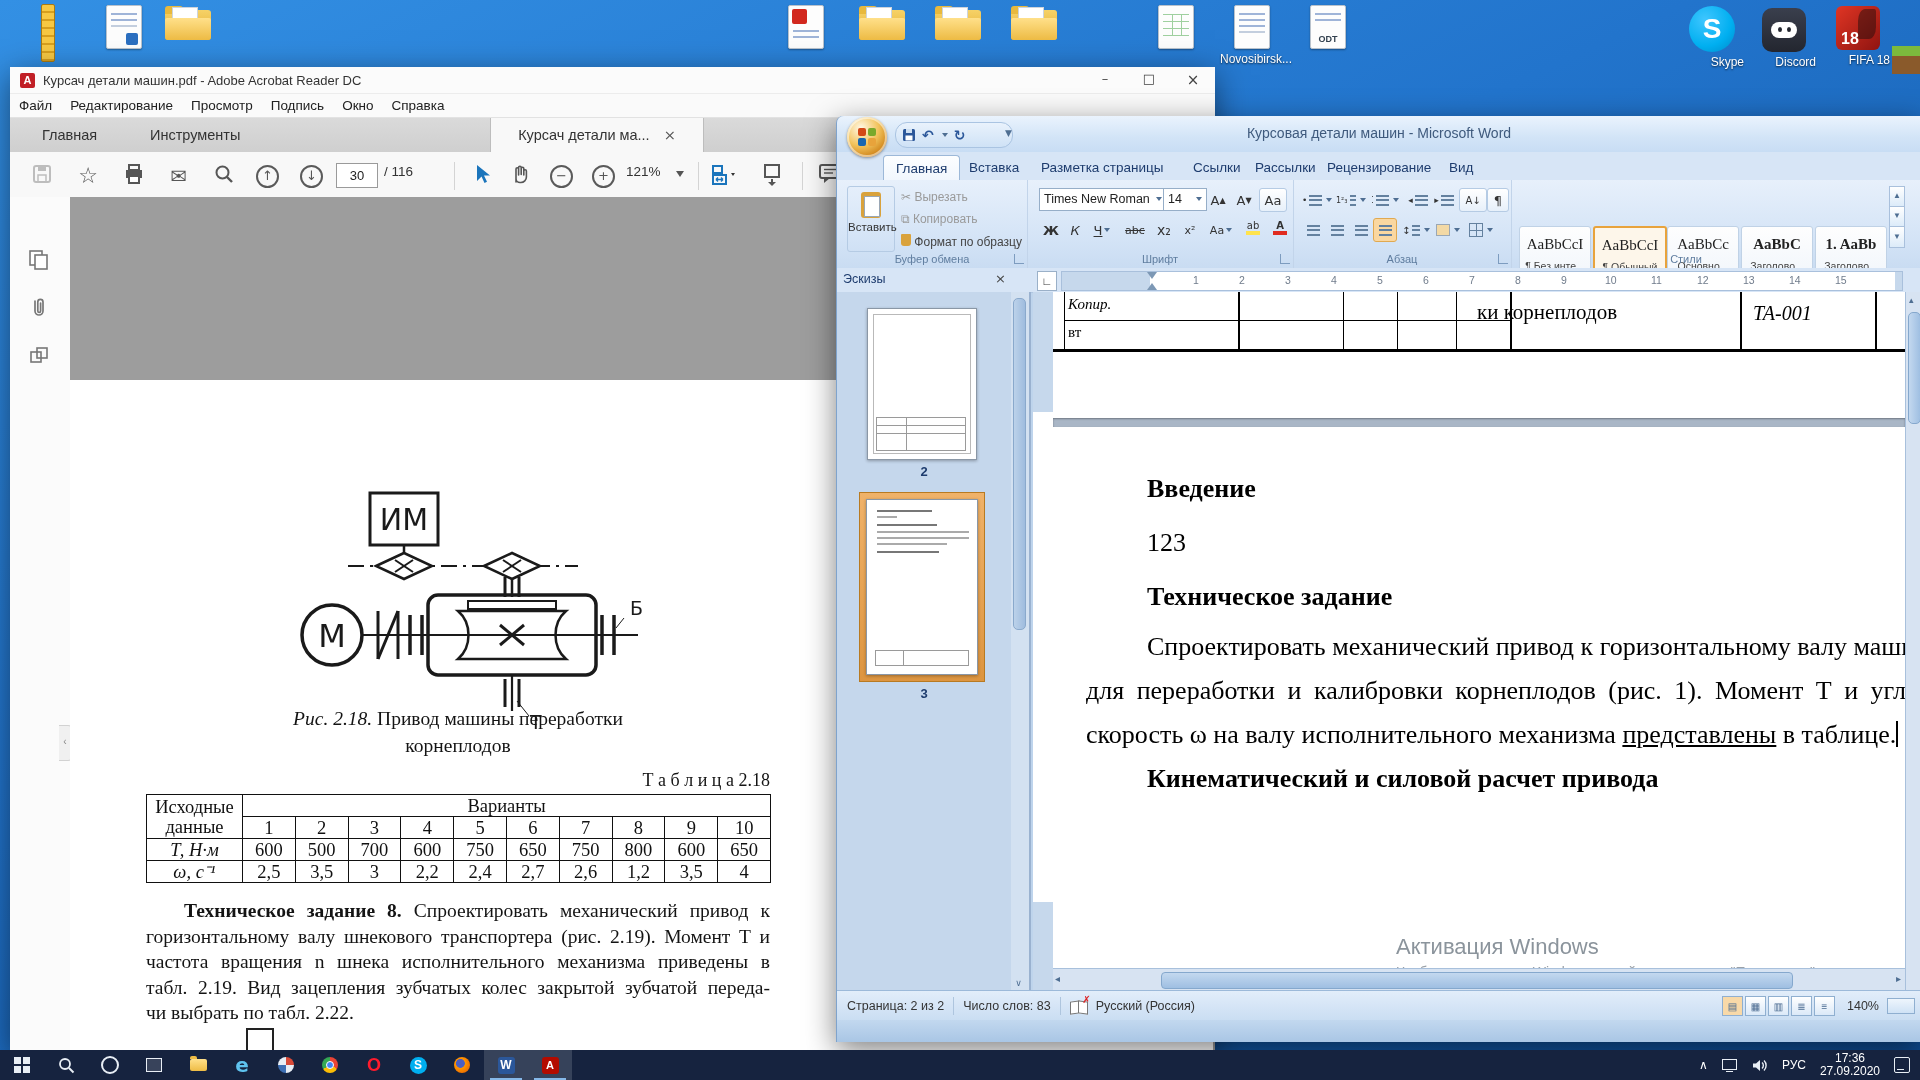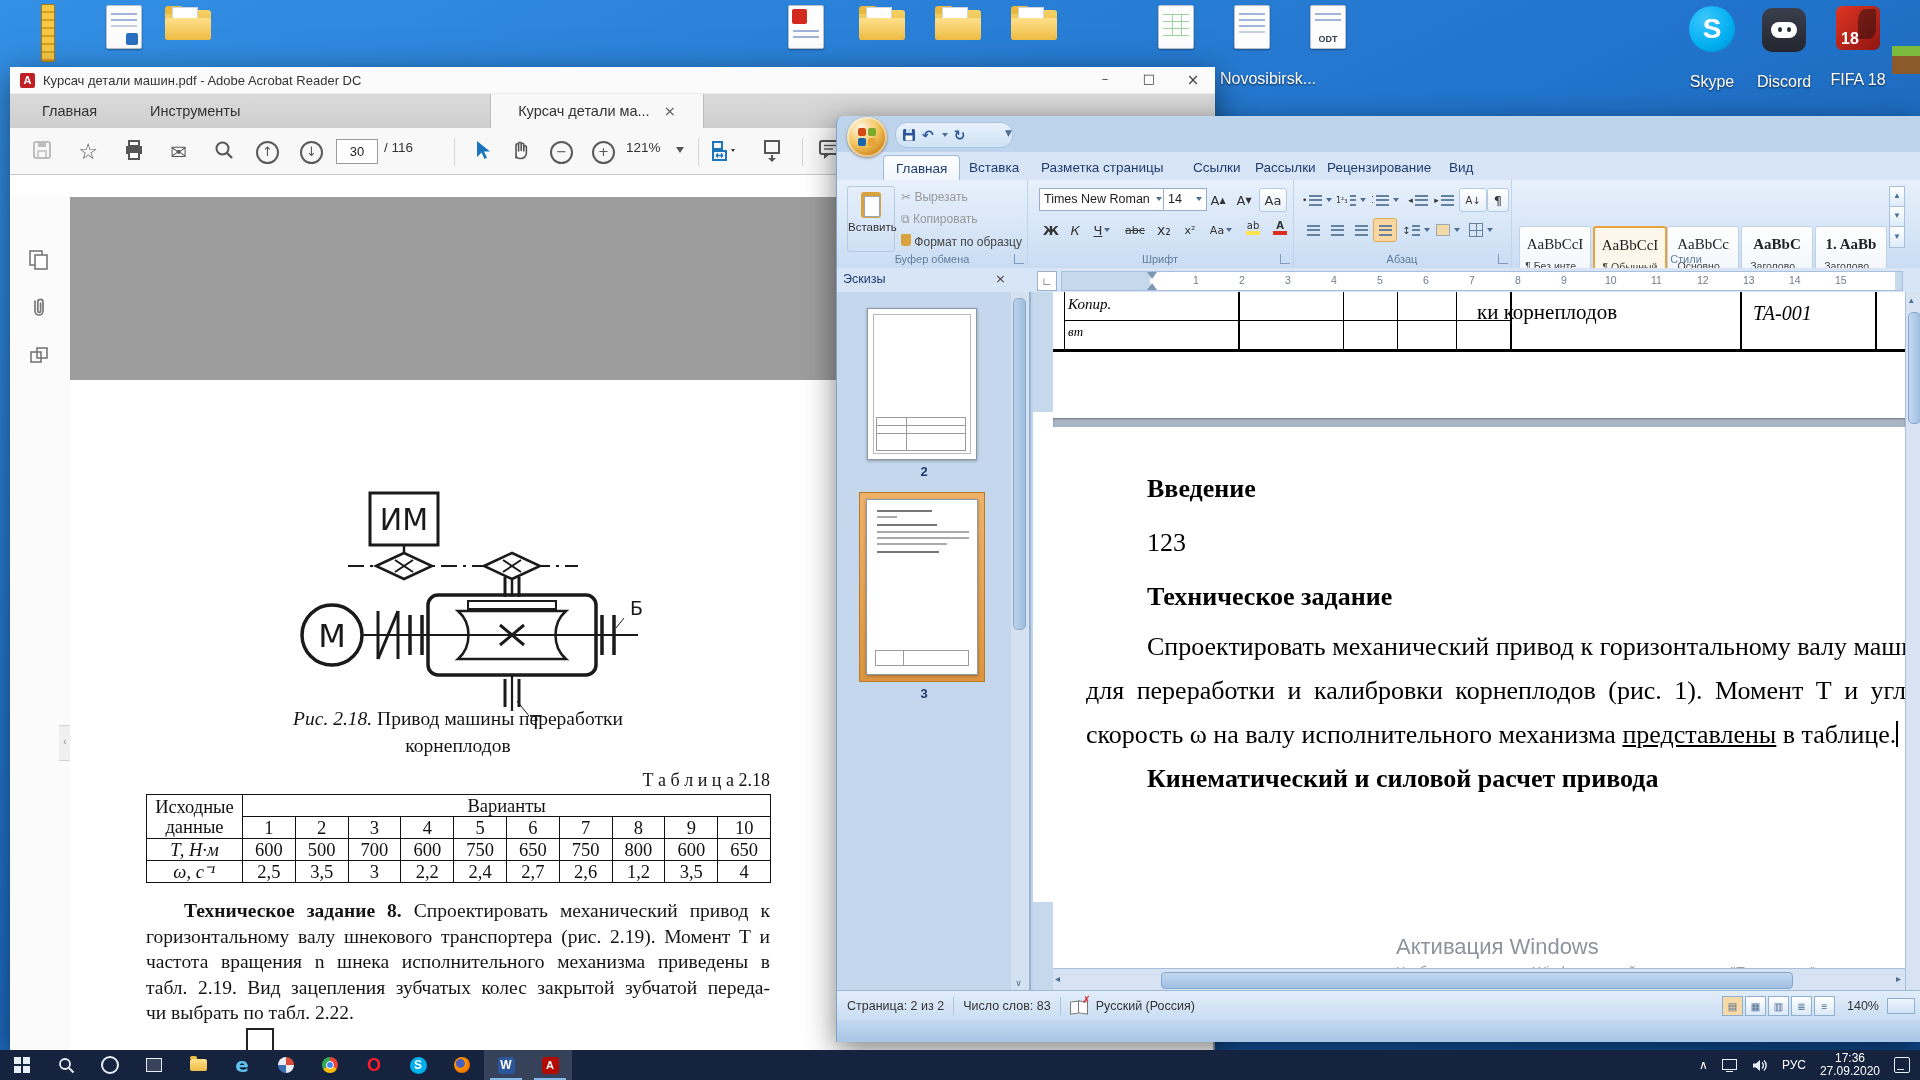--- a/index.html
+++ b/index.html
@@ -4,21 +4,21 @@
 <style>
   html,body{margin:0;padding:0;background:#000;}
   .screen{position:relative;width:1920px;height:1080px;overflow:hidden;
     font-family:"Liberation Sans",sans-serif;
     background:linear-gradient(155deg,#3390e4 0%,#2274cc 40%,#1257a4 80%,#0d4a90 100%);}
   .abs{position:absolute;}
   .glyph{font-family:"DejaVu Sans",sans-serif;}
 
   
   .dicon{position:absolute;width:64px;text-align:center;}
-  .dlabel{color:#fff;font-size:16px;text-shadow:0 1px 2px rgba(0,0,0,.7);margin-top:21px;}
+  .dlabel{color:#fff;font-size:12px;text-shadow:0 1px 2px rgba(0,0,0,.7);margin-top:3px;text-align:right;}
   .sheet{position:relative;width:34px;height:42px;margin:0 auto;background:#fdfdfd;border:1px solid #b9c2cc;border-radius:2px;box-shadow:0 1px 2px rgba(0,0,0,.35);}
   .sheet .tl{position:absolute;left:4px;right:4px;height:2px;background:#9fb4d8;}
   .folder{position:relative;width:46px;height:34px;margin:0 auto;}
   .folder .back{position:absolute;left:0;top:4px;width:46px;height:30px;background:linear-gradient(#f6d267,#e3ab2e);border-radius:3px;}
   .folder .tab{position:absolute;left:0;top:0;width:18px;height:8px;background:#e8b93d;border-radius:3px 3px 0 0;}
   .folder .paper{position:absolute;left:7px;top:1px;width:24px;height:16px;background:#fff;border:1px solid #cdd4dc;}
   .folder .front{position:absolute;left:0;top:12px;width:46px;height:22px;background:linear-gradient(#ffe08a,#eebc45);border-radius:2px 2px 3px 3px;}
 
   
   .taskbar{position:absolute;left:0;top:1050px;width:1920px;height:30px;background:#16233f;z-index:9;display:flex;align-items:center;}
@@ -208,20 +208,28 @@
 
   <div class="window pdfwin">
     <div class="pdf-title">
       <div style="width:15px;height:15px;margin:0 8px 0 10px;background:#c11f26;border-radius:2px;color:#fff;font-size:11px;font-weight:bold;text-align:center;line-height:15px;">A</div>
       <span>Курсач детали машин.pdf - Adobe Acrobat Reader DC</span>
       <span style="margin-left:auto;display:flex;">
         <span class="glyph" style="width:44px;text-align:center;color:#444;">–</span>
         <span class="glyph" style="width:44px;text-align:center;color:#444;">□</span>
         <span class="glyph" style="width:44px;text-align:center;color:#444;font-size:15px;">×</span>
       </span>
+    </div>
+    <div class="pdf-menu">
+      <span>Файл</span>
+      <span>Редактирование</span>
+      <span>Просмотр</span>
+      <span>Подпись</span>
+      <span>Окно</span>
+      <span>Справка</span>
     </div>
     <div class="pdf-tabs">
       <span class="t" style="left:22px;">Главная</span>
       <span class="t" style="left:130px;">Инструменты</span>
       <div class="pdf-doc-tab">
         <span>Курсач детали ма...</span>
         <span class="glyph" style="margin-left:10px;color:#555;">×</span>
       </div>
     </div>
     <div class="pdf-toolbar">
@@ -424,20 +432,23 @@
           <div class="just">частота вращения n шнека исполнительного механизма приведены в</div>
           <div class="just">табл. 2.19. Вид зацепления зубчатых колес закрытой зубчатой переда-</div>
           <div>чи выбрать по табл. 2.22.</div>
         </div>
         <div class="abs" style="left:176px;top:648px;width:24px;height:40px;border:2px solid #222;"></div>
       </div>
     </div>
   </div>
 
   <div class="window wordwin">
+    <div class="word-title">
+      <div class="abs" style="left:0;right:0;top:9px;text-align:center;font-size:14px;color:#3f5a7d;">Курсовая детали машин - Microsoft Word</div>
+    </div>
     <div class="officebtn">
       <svg class="abs" style="left:10px;top:10px;" width="20" height="20" viewBox="0 0 20 20">
         <rect x="1" y="1" width="8" height="8" rx="2" fill="#d34817"></rect>
           <rect x="11" y="1" width="8" height="8" rx="2" fill="#7aa92b"></rect>
         <rect x="1" y="11" width="8" height="8" rx="2" fill="#1866b0"></rect>
           <rect x="11" y="11" width="8" height="8" rx="2" fill="#e8a33b"></rect>
       </svg>
     </div>
     <div class="qat">
       <svg width="14" height="14" viewBox="0 0 14 14">
@@ -676,21 +687,21 @@
       <div class="tline" style="left:185px;top:0;width:2px;height:57px;"></div>
       <div class="tline" style="left:290px;top:0;width:1px;height:57px;"></div>
       <div class="tline" style="left:344px;top:0;width:1px;height:57px;"></div>
       <div class="tline" style="left:403px;top:0;width:1px;height:57px;"></div>
       <div class="tline" style="left:457px;top:0;width:2px;height:57px;"></div>
       <div class="tline" style="left:687px;top:0;width:2px;height:57px;"></div>
       <div class="tline" style="left:822px;top:0;width:2px;height:57px;"></div>
       <div class="tline" style="left:11px;top:28px;width:447px;height:1px;"></div>
       <div class="tline" style="left:0;top:57px;width:852px;height:3px;"></div>
       <div class="abs" style="left:15px;top:4px;font-size:15px;font-style:italic;">Копир.</div>
-      <div class="abs" style="left:15px;top:32px;font-size:13px;font-style:italic;">вт</div>
+      <div class="abs" style="left:15px;top:32px;font-size:15px;">вт</div>
       <div class="abs" style="left:424px;top:8px;font-size:21px;">ки корнеплодов</div>
       <div class="abs" style="left:700px;top:10px;font-size:20px;font-style:italic;">ТА-001</div>
 
       <div class="abs" style="left:0;top:126px;width:852px;height:9px;background:#a9b6c6;box-shadow:inset 0 1px 2px rgba(0,0,0,.35);"></div>
 
       <div class="abs" style="left:94px;top:182px;font-weight:bold;">Введение</div>
       <div class="abs" style="left:94px;top:236px;">123</div>
       <div class="abs" style="left:94px;top:290px;font-weight:bold;">Техническое задание</div>
       <div class="abs" style="left:94px;top:340px;white-space:nowrap;">Спроектировать механический привод к горизонтальному валу маши</div>
       <div class="abs" style="left:33px;top:384px;white-space:nowrap;word-spacing:6px;">для переработки и калибровки корнеплодов (рис. 1). Момент Т и угло</div>

